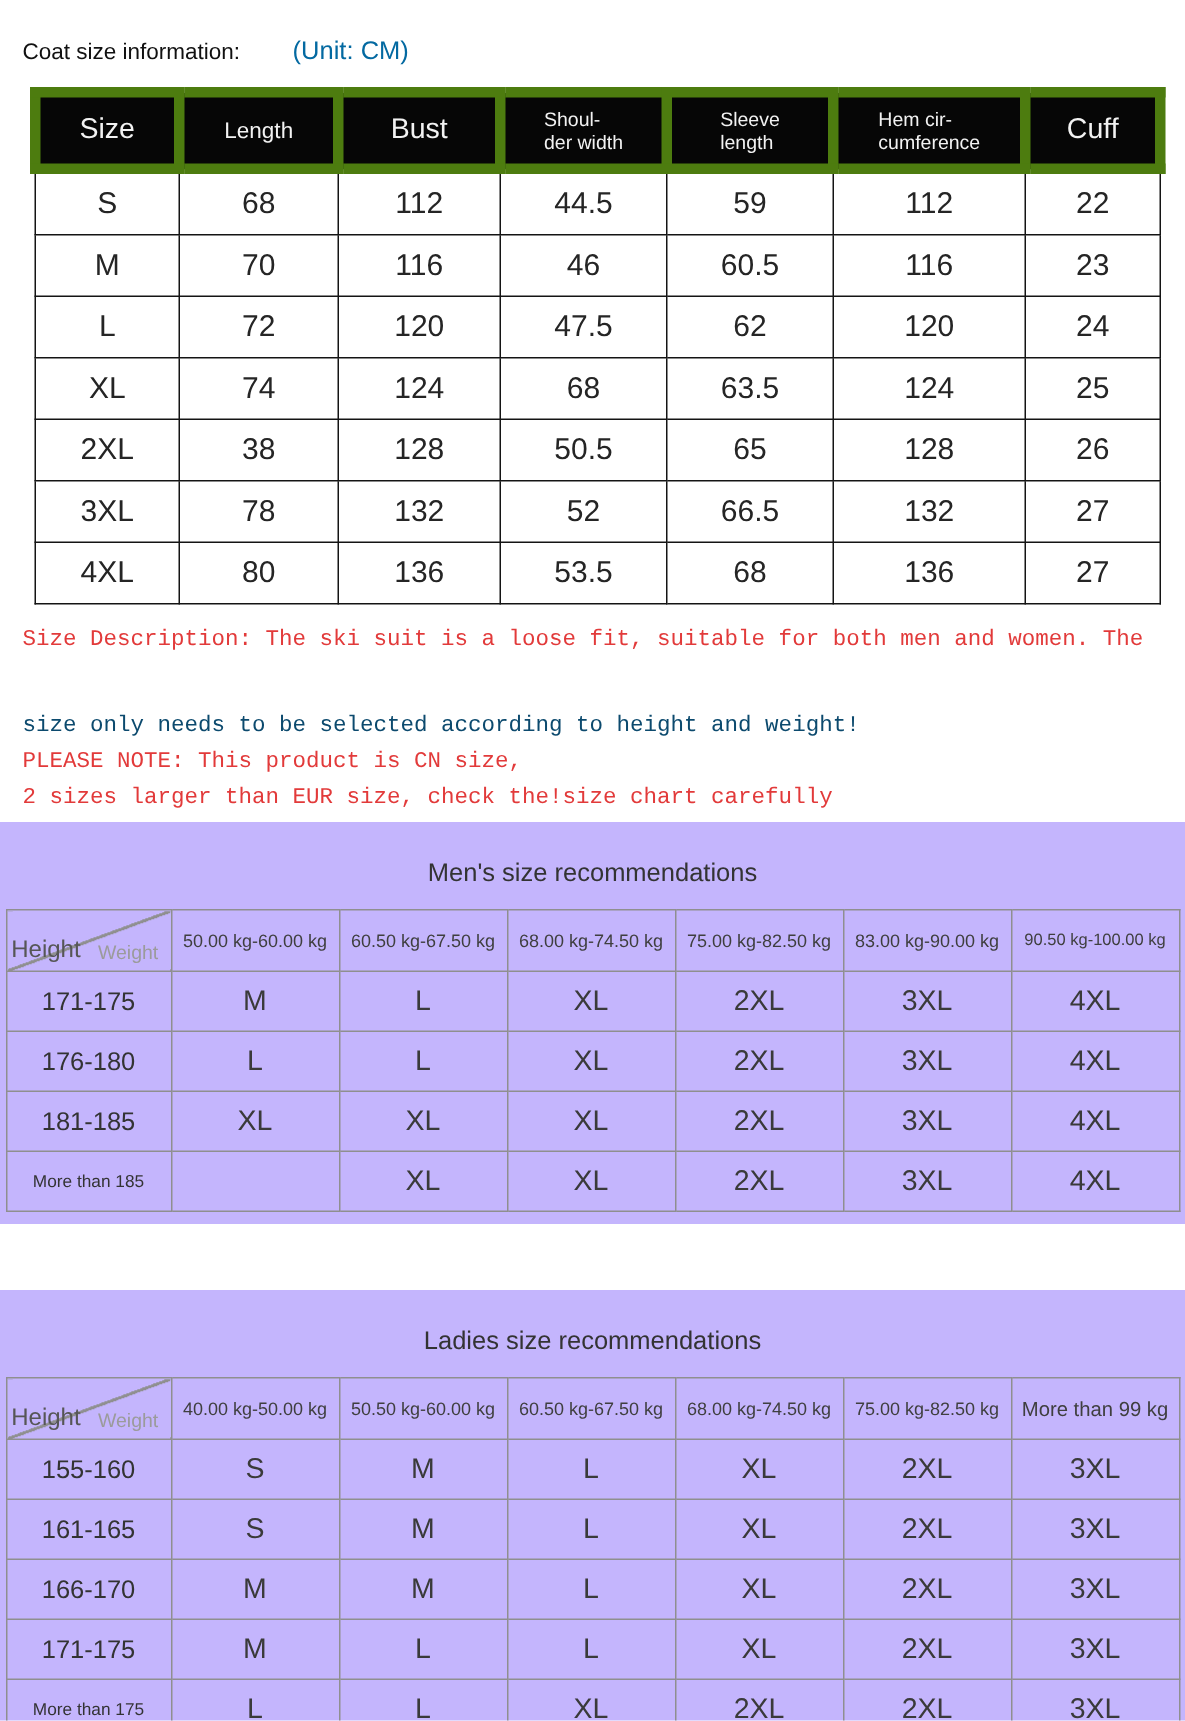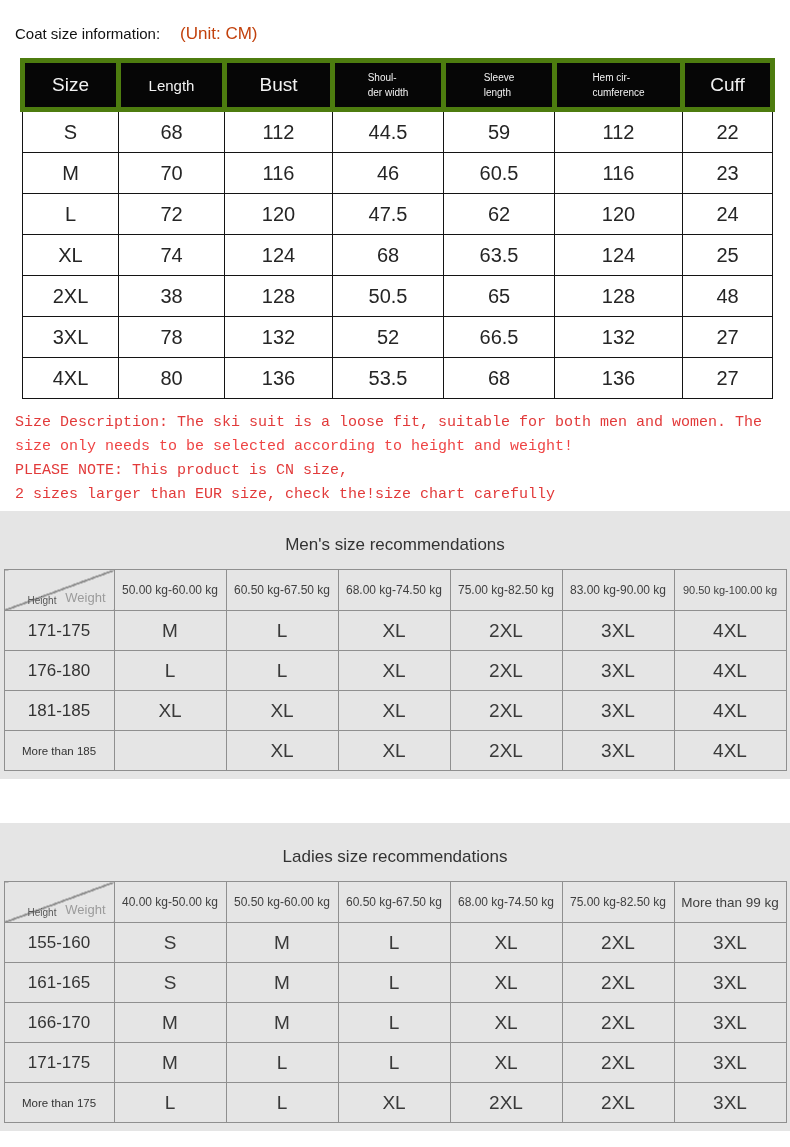--- a/index.html
+++ b/index.html
@@ -6,51 +6,51 @@
   body{
     width:790px;height:1147px;
     background:#ffffff;
     font-family:"Liberation Sans", sans-serif;
     color:#222;
     overflow:hidden;
   }
   
   .top-row{
     padding:24px 0 0 15px;
-    display:flex;align-items:baseline;gap:20px;
+    display:flex;align-items:baseline;gap:35px;
   }
   .coat-label{font-size:15px;color:#111;}
-  .unit-label{font-size:17px;color:#c2410c;}
+  .unit-label{font-size:17px;color:#0369a1;}
   
   table{border-collapse:collapse;table-layout:fixed;}
   .coat-table{margin:14px 0 0 20px;width:750px;}
   .coat-table th{
     background:#060606;color:#f2f2f2;
-    height:42px;border:5px solid #4d7c0f;
+    height:42px;border:7px solid #4d7c0f;
     font-weight:400;text-align:center;vertical-align:middle;
   }
   .coat-table td{
     border:1px solid #141414;background:#fff;
     text-align:center;vertical-align:middle;
     height:38px;font-size:20px;color:#252525;
   }
   .h-lg{font-size:19px;}
   .h-md{font-size:15px;}
-  .h-sm{font-size:10px;color:#c4c4c4;line-height:15px;}
+  .h-sm{font-size:13px;color:#c4c4c4;line-height:15px;}
   .h-sm .wrap{display:inline-block;text-align:left;white-space:pre-line;}
   
   .size-desc{
     margin:12px 0 0 15px;
     font-family:"Liberation Mono", monospace;
     font-size:15px;line-height:24px;
   }
   .size-desc p{margin:0;white-space:nowrap;}
   
   .gray-section{
-    background:#e5e5e5;
+    background:#c4b5fd;
     margin-top:4px;
     padding:24px 0 8px;
   }
   .section-title{
     text-align:center;font-size:17px;font-weight:400;
     color:#333;margin:0 0 14px;line-height:20px;
   }
   .rec-table{margin:0 auto;width:782px;}
   .rec-table th,.rec-table td{border:1px solid #8f8f8f;vertical-align:middle;}
   .rec-table th{
@@ -66,21 +66,21 @@
   
   .diag{
     position:relative;
     background-image:linear-gradient(to bottom right,
       transparent calc(50% - 1px),
       #8f8f8f calc(50% - 1px),
       #8f8f8f calc(50% + 1px),
       transparent calc(50% + 1px));
   }
   .diag .w{position:absolute;top:20px;right:8px;font-size:13px;color:#9b9b9b;}
-  .diag .h{position:absolute;left:23px;bottom:4px;font-size:10px;color:#565656;}
+  .diag .h{position:absolute;left:3px;bottom:4px;font-size:16px;color:#565656;}
   .section-gap{height:44px;background:#fff;}
 </style>
 </head>
 <body>
 
 <div>
 
   <div class="top-row">
     <span class="coat-label">Coat size information:</span>
     <span class="unit-label">(Unit: CM)</span>
@@ -147,21 +147,21 @@
           <td>124</td>
           <td>25</td>
         </tr>
         <tr>
           <td>2XL</td>
           <td>38</td>
           <td>128</td>
           <td>50.5</td>
           <td>65</td>
           <td>128</td>
-          <td>48</td>
+          <td>26</td>
         </tr>
         <tr>
           <td>3XL</td>
           <td>78</td>
           <td>132</td>
           <td>52</td>
           <td>66.5</td>
           <td>132</td>
           <td>27</td>
         </tr>
@@ -172,21 +172,21 @@
           <td>53.5</td>
           <td>68</td>
           <td>136</td>
           <td>27</td>
         </tr>
       </tbody>
   </table>
 
   <div class="size-desc">
     <p style="color: rgb(226, 58, 58);">Size Description: The ski suit is a loose fit, suitable for both men and women. The</p>
-    <p style="color: #ef4444;">size only needs to be selected according to height and weight!</p>
+    <p style="color: #0c4a6e; margin-top: 33px;">size only needs to be selected according to height and weight!</p>
     <p style="color: rgb(226, 58, 58);">PLEASE NOTE: This product is CN size,</p>
     <p style="color: rgb(226, 58, 58);">2 sizes larger than EUR size, check the!size chart carefully</p>
   </div>
 
   <section class="gray-section">
     <h2 class="section-title">Men's size recommendations</h2>
     <table class="rec-table mens-table">
       <colgroup>
         <col style="width:110px">
           <col style="width:112px">

